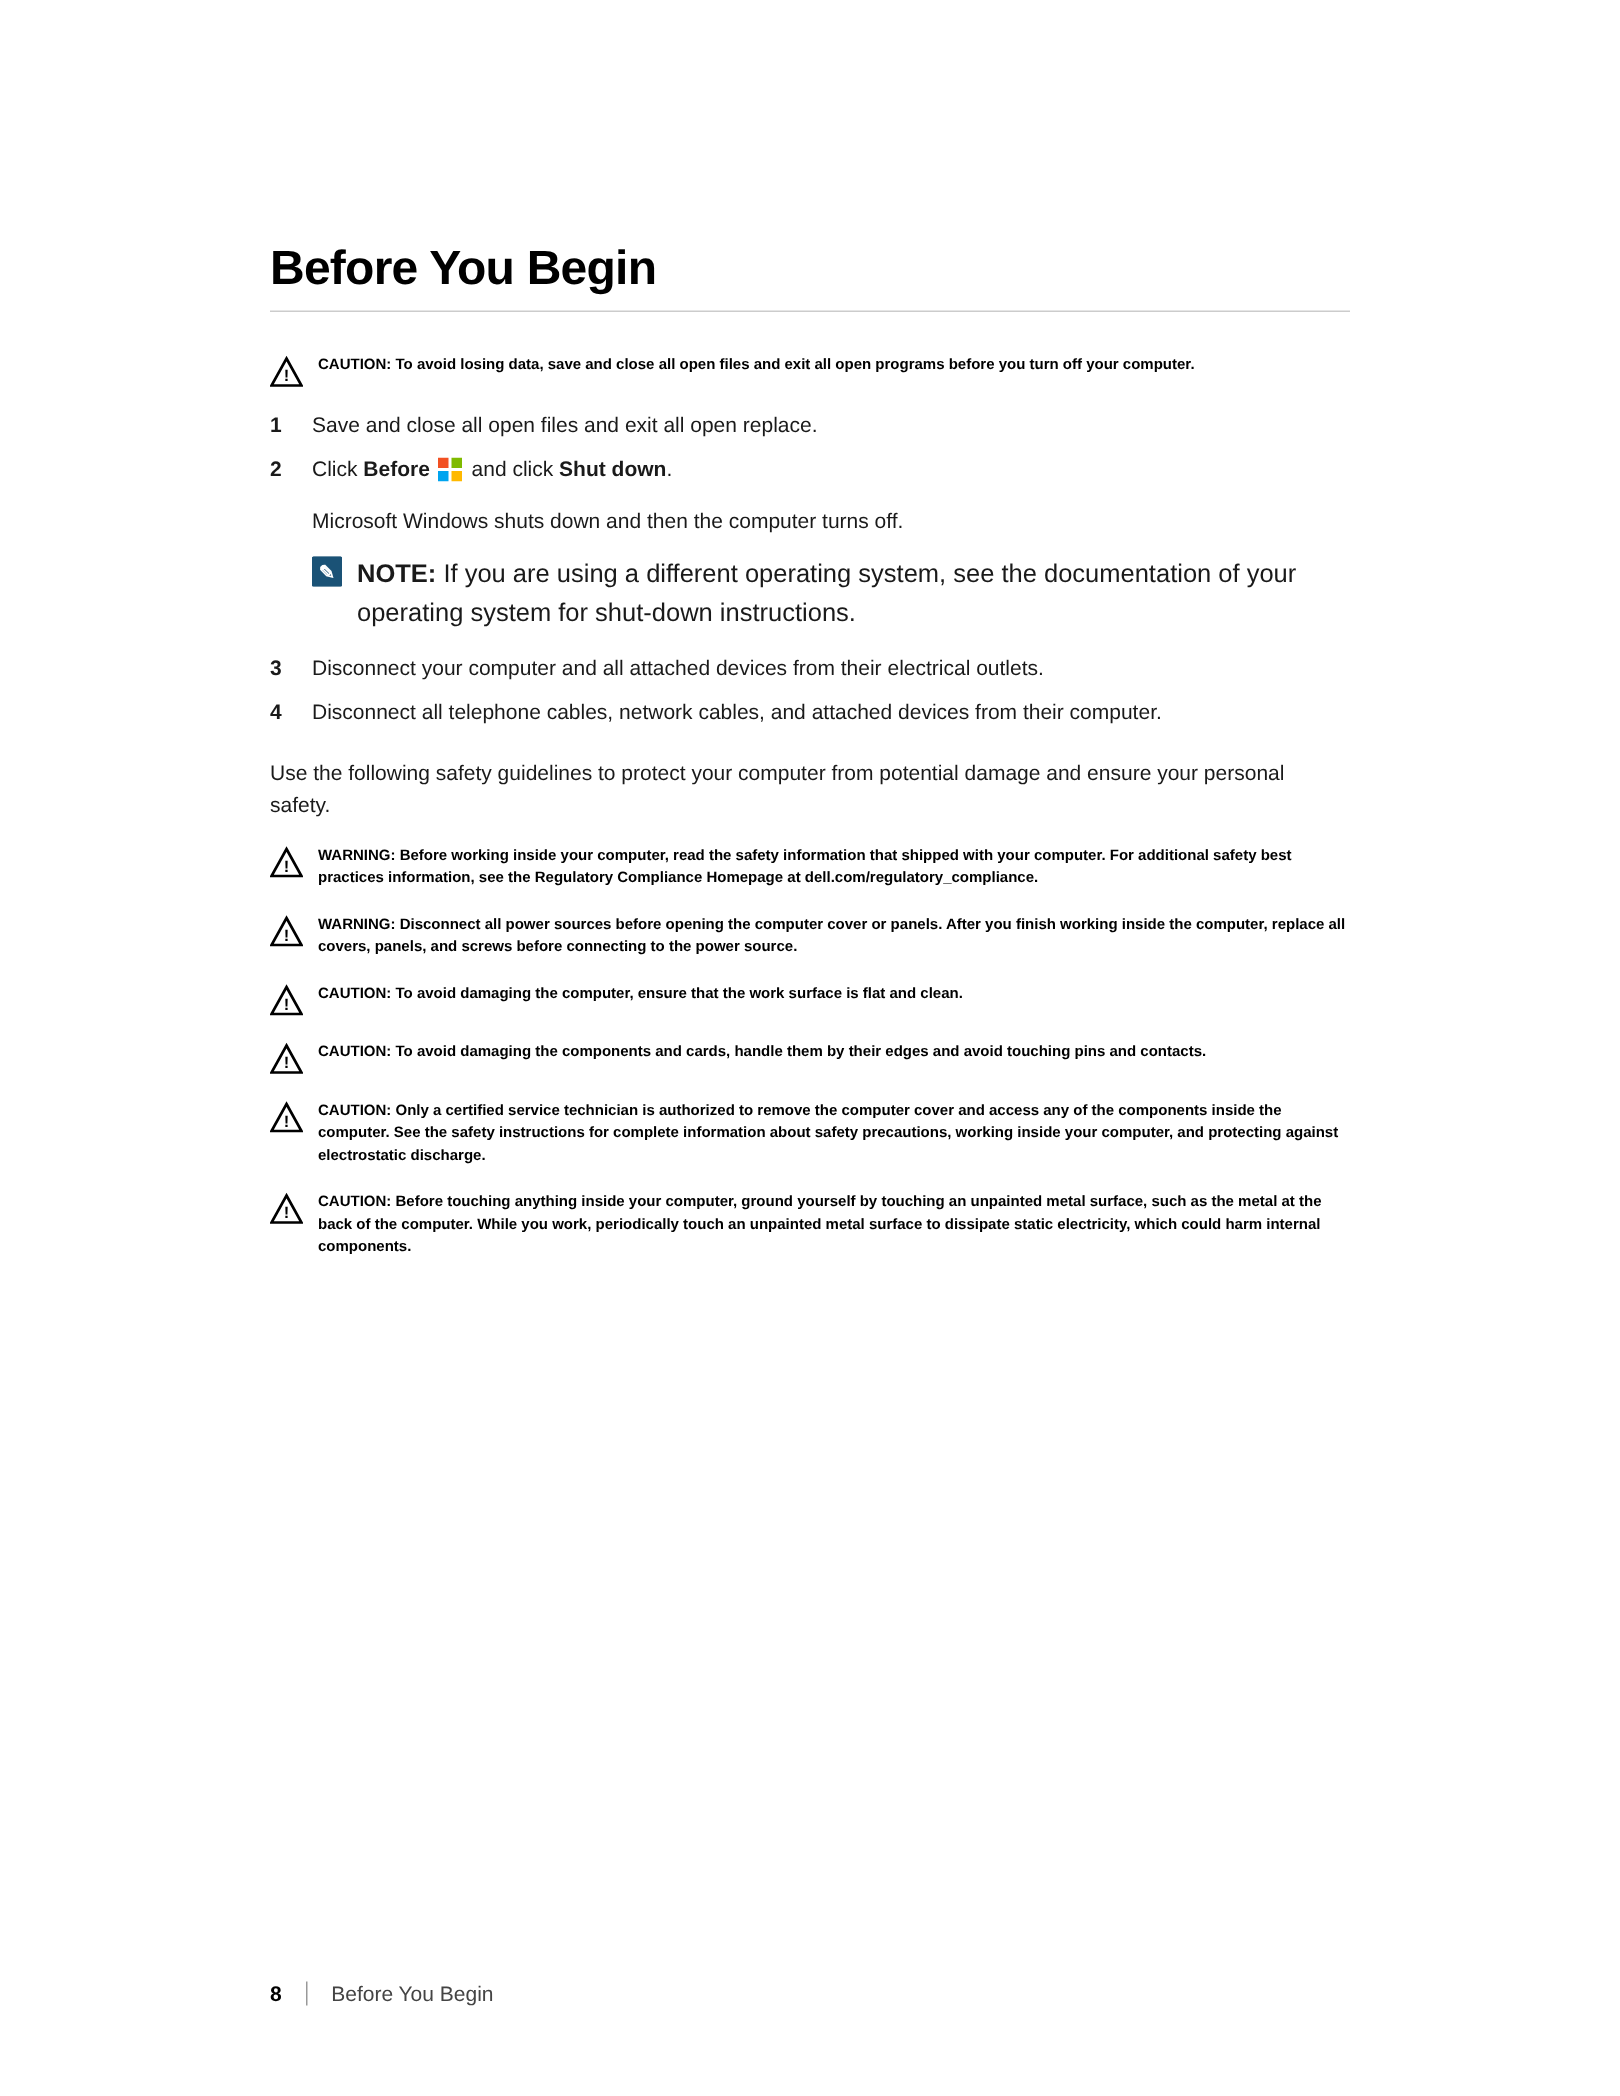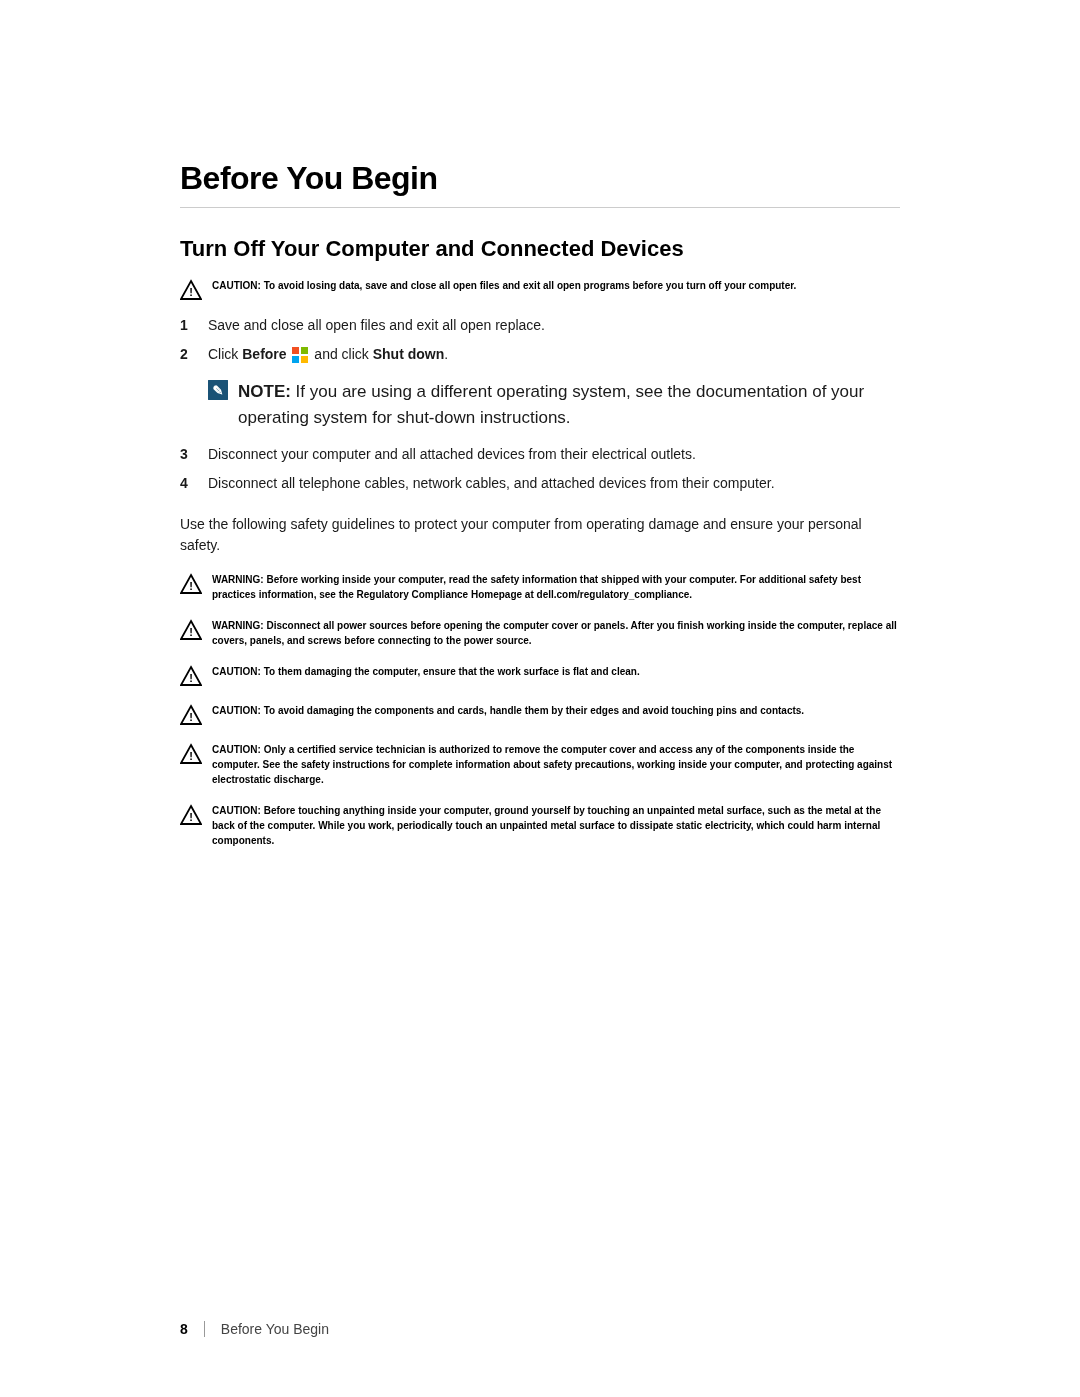--- a/index.html
+++ b/index.html
@@ -191,21 +191,20 @@
   </style>
 </head>
 <body>
 
 <div class="page-content">
 
   <h1 class="page-title">Before You Begin</h1>
   <hr class="title-divider">
 
   <div class="section-divider">
-    <h2 class="section-heading">Turn Off Your Computer and Connected Devices</h2>
 
     <div class="caution-block">
       <div class="triangle-icon">
         <svg width="22" height="22" viewBox="0 0 22 22">
           <polygon points="11,2 21,20 1,20" fill="none" stroke="#000" stroke-width="1.8"></polygon>
           <text x="11" y="17" text-anchor="middle" font-size="11" font-weight="bold" fill="#000">!</text>
         </svg>
       </div>
       <p class="caution-text">
         <span>CAUTION:</span><span> To avoid losing data, save and close all open files and exit all open programs before you turn off your computer.</span>
@@ -226,20 +225,21 @@
             <rect x="0" y="0" width="7" height="7" fill="#F25022"></rect>
             <rect x="9" y="0" width="7" height="7" fill="#7FBA00"></rect>
             <rect x="0" y="9" width="7" height="7" fill="#00A4EF"></rect>
             <rect x="9" y="9" width="7" height="7" fill="#FFB900"></rect>
           </svg>
           and click <b>Shut down</b>.
         </span>
       </li>
     </ol>
 
+    <p class="sub-text">Microsoft Windows shuts down and then the computer turns off.</p>
 
     <div class="note-block">
       <div class="note-icon">
         <svg width="20" height="20" viewBox="0 0 20 20">
           <rect width="20" height="20" rx="1" fill="#1a5276"></rect>
           <text x="10" y="15" text-anchor="middle" font-size="13" font-weight="bold" fill="white" font-family="Arial">✎</text>
         </svg>
       </div>
       <p class="note-text">
         <b>NOTE:</b><span> If you are using a different operating system, see the documentation of your operating system for shut-down instructions.</span>
@@ -252,21 +252,21 @@
         <span class="step-text">Disconnect your computer and all attached devices from their electrical outlets.</span>
       </li>
       <li>
         <span class="list-number">4</span>
         <span class="step-text">Disconnect all telephone cables, network cables, and attached devices from their computer.</span>
       </li>
     </ol>
   </div>
 
   <div>
-    <p class="intro-text">Use the following safety guidelines to protect your computer from operating damage and ensure your personal safety.</p>
+    <p class="intro-text">Use the following safety guidelines to protect your computer from potential damage and ensure your personal safety.</p>
 
     <div class="warning-block">
       <div class="triangle-icon">
         <svg width="22" height="22" viewBox="0 0 22 22">
           <polygon points="11,2 21,20 1,20" fill="none" stroke="#000" stroke-width="1.8"></polygon>
           <text x="11" y="17" text-anchor="middle" font-size="11" font-weight="bold" fill="#000">!</text>
         </svg>
       </div>
       <p class="caution-text">
         <span>WARNING: </span><span>Before working inside your computer, read the safety information that shipped with your computer. For additional safety best practices information, see the Regulatory Compliance Homepage at dell.com/regulatory_compliance.</span>
@@ -286,21 +286,21 @@
     </div>
 
     <div class="warning-block">
       <div class="triangle-icon">
         <svg width="22" height="22" viewBox="0 0 22 22">
           <polygon points="11,2 21,20 1,20" fill="none" stroke="#000" stroke-width="1.8"></polygon>
           <text x="11" y="17" text-anchor="middle" font-size="11" font-weight="bold" fill="#000">!</text>
         </svg>
       </div>
       <p class="caution-text">
-        <span>CAUTION: </span><span>To them damaging the computer, ensure that the work surface is flat and clean.</span>
+        <span>CAUTION: </span><span>To avoid damaging the computer, ensure that the work surface is flat and clean.</span>
       </p>
     </div>
 
     <div class="warning-block">
       <div class="triangle-icon">
         <svg width="22" height="22" viewBox="0 0 22 22">
           <polygon points="11,2 21,20 1,20" fill="none" stroke="#000" stroke-width="1.8"></polygon>
           <text x="11" y="17" text-anchor="middle" font-size="11" font-weight="bold" fill="#000">!</text>
         </svg>
       </div>

